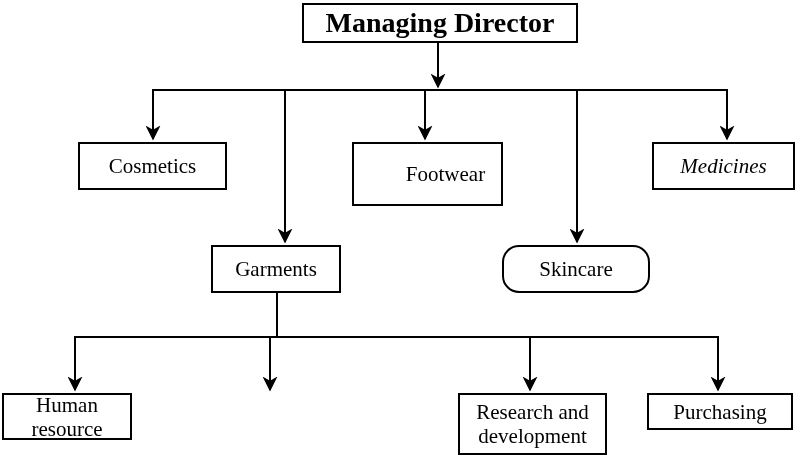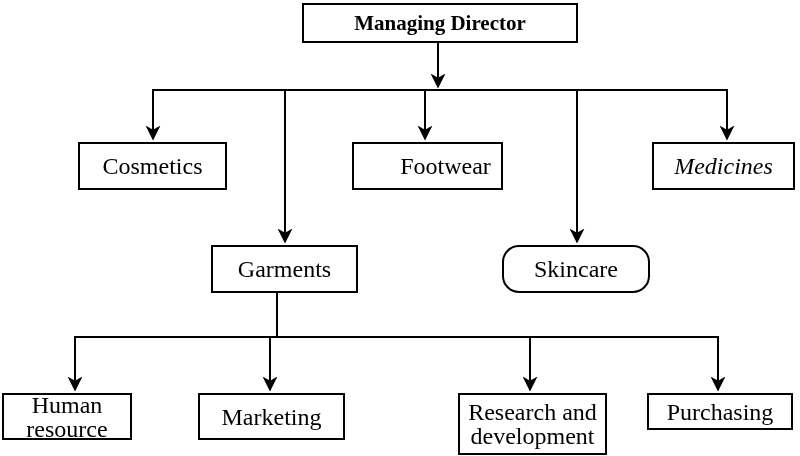--- a/index.html
+++ b/index.html
@@ -18,34 +18,34 @@
   }
   .node {
     position: absolute;
     box-sizing: border-box;
     border: 2px solid #000000;
     background: #ffffff;
     display: flex;
     align-items: center;
     justify-content: center;
     text-align: center;
-    font-size: 24px;
+    font-size: 21px;
     line-height: 24px;
     color: #000000;
     padding: 0 6px;
   }
   .node.root {
     font-weight: bold;
-    font-size: 21px;
+    font-size: 28px;
   }
   .n-md        { left: 302px; top: 3px;   width: 276px; height: 40px; }
   .n-cosmetics { left: 78px;  top: 142px; width: 149px; height: 48px; }
-  .n-footwear  { left: 352px; top: 142px; width: 151px; height: 48px; padding-left: 42px; }
+  .n-footwear  { left: 352px; top: 142px; width: 151px; height: 64px; padding-left: 42px; }
   .n-medicines { left: 652px; top: 142px; width: 143px; height: 48px; font-style: italic; }
-  .n-garments  { left: 211px; top: 245px; width: 147px; height: 48px; }
+  .n-garments  { left: 211px; top: 245px; width: 130px; height: 48px; }
   .n-skincare  { left: 502px; top: 245px; width: 148px; height: 48px; border-radius: 17px; }
   .n-hr        { left: 2px;   top: 393px; width: 130px; height: 47px; }
   .n-marketing { left: 198px; top: 393px; width: 147px; height: 47px; }
   .n-rnd       { left: 458px; top: 393px; width: 149px; height: 62px; }
   .n-purchasing{ left: 647px; top: 393px; width: 146px; height: 37px; }
 </style>
 </head>
 <body>
 
 <div class="canvas">
@@ -100,23 +100,20 @@
   </div>
 
   <div class="node n-skincare">
     <span>Skincare</span>
   </div>
 
   <div class="node n-hr">
     <span>Human resource</span>
   </div>
 
-  <div class="node n-marketing">
-    <span>Marketing</span>
-  </div>
 
   <div class="node n-rnd">
     <span>Research and development</span>
   </div>
 
   <div class="node n-purchasing">
     <span>Purchasing</span>
   </div>
 
 </div>

